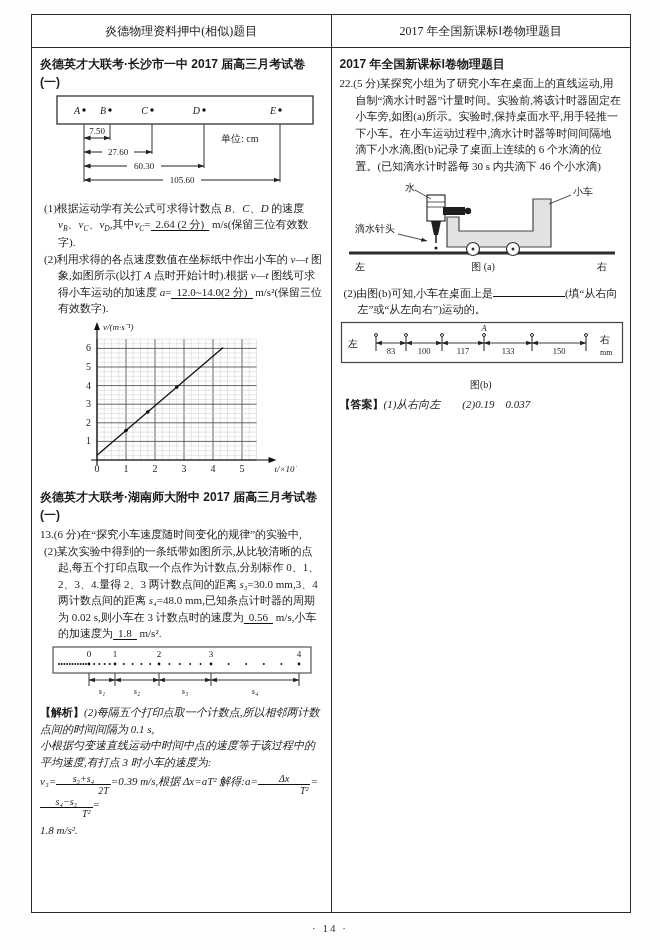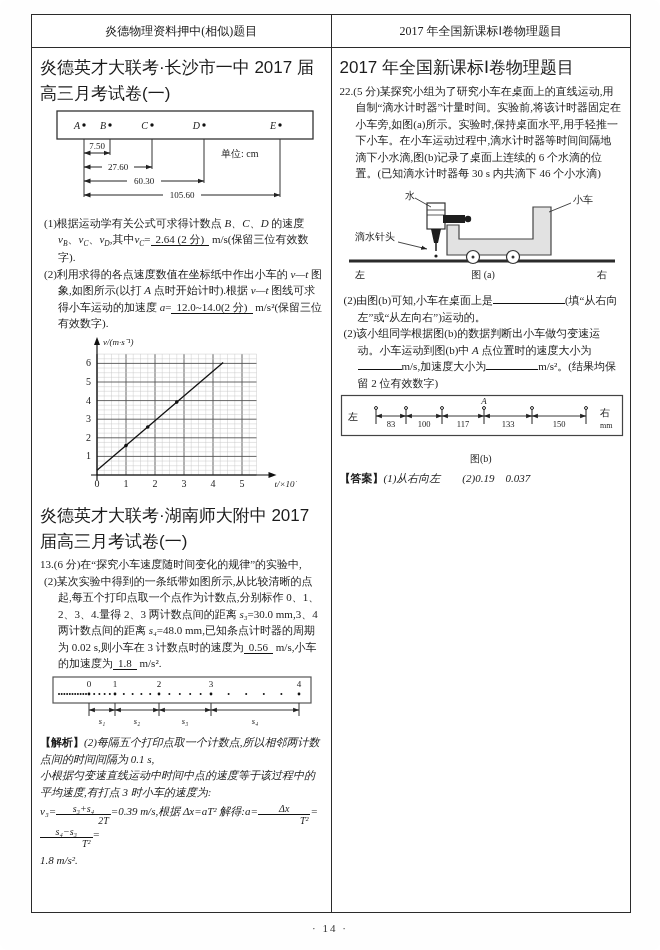--- a/index.html
+++ b/index.html
@@ -12,21 +12,21 @@
   .doc{
     position:absolute;left:31px;top:14px;width:598px;height:897px;
     border:1.5px solid #2b2b2b;display:flex;flex-direction:column;background:#fff;
   }
   .doc-header{flex:0 0 32px;display:flex;border-bottom:1.5px solid #2b2b2b;}
   .doc-header .cell{flex:1;display:flex;align-items:center;justify-content:center;font-size:12px;}
   .doc-header .cell.first{border-right:1.5px solid #2b2b2b;}
   .doc-body{flex:1;display:flex;min-height:0;}
   .col{flex:1;padding:5px 8px 4px 8px;font-size:11px;line-height:1.5;overflow:hidden;}
   .col-left{border-right:1.5px solid #2b2b2b;}
-  .htitle{font-family:"Liberation Sans", sans-serif;font-weight:normal;font-size:17px;margin:2px 0 2px 0;}
+  .htitle{font-family:"Liberation Sans", sans-serif;font-weight:bold;font-size:12px;margin:2px 0 2px 0;}
   p{margin:0;}
   .hang{padding-left:16px;text-indent:-16px;}
   .sub{margin-left:4px;padding-left:14px;text-indent:-14px;}
   .it{font-style:italic;}
   sub{font-size:7.5px;font-style:italic;}
   .ans{border-bottom:1px solid #111;padding:0 5px;}
   .blank{display:inline-block;border-bottom:1px solid #111;height:10px;vertical-align:baseline;}
   .blank-l{width:72px;}.blank-m{width:52px;}.blank-s{width:44px;}
   .kai{font-style:italic;}
   .fig{text-align:center;margin:3px 0 3px 0;}
@@ -297,21 +297,20 @@
             <text class="cjk" x="12" y="55">滴水针头</text>
             <line x1="55" y1="57" x2="84" y2="64" stroke="#333" stroke-width="0.9" marker-end="url(#ah2)"></line>
             <text class="cjk" x="12" y="93">左</text>
             <text class="cjk" x="254" y="93">右</text>
             <text class="cjk" x="140" y="93" text-anchor="middle">图 (a)</text>
           </svg>
         </div>
 
         <p class="sub"><span>(2)由图(b)可知,小车在桌面上是</span><span class="blank blank-l"></span><span>(填“从右向左”或“从左向右”)运动的。</span></p>
 
-        <p class="sub"><span>(2)该小组同学根据图(b)的数据判断出小车做匀变速运动。小车运动到图(b)中 </span><span class="it">A</span><span> 点位置时的速度大小为</span><span class="blank blank-s"></span><span>m/s,加速度大小为</span><span class="blank blank-m"></span><span>m/s²。(结果均保留 2 位有效数字)</span></p>
 
         <div class="fig">
           <svg width="284" height="44" viewBox="0 0 284 44">
             <rect x="1.5" y="1.5" width="281" height="40" fill="none" stroke="#444" stroke-width="1.2"></rect>
             <text class="cjk" x="8" y="26">左</text>
             <text class="cjk" x="260" y="22">右</text>
             <text x="260" y="34" font-size="8">mm</text>
             <text x="144" y="10" font-size="9" text-anchor="middle" font-style="italic">A</text>
             <g>
               <circle cx="36" cy="14" r="1.5" fill="none" stroke="#222"></circle>

